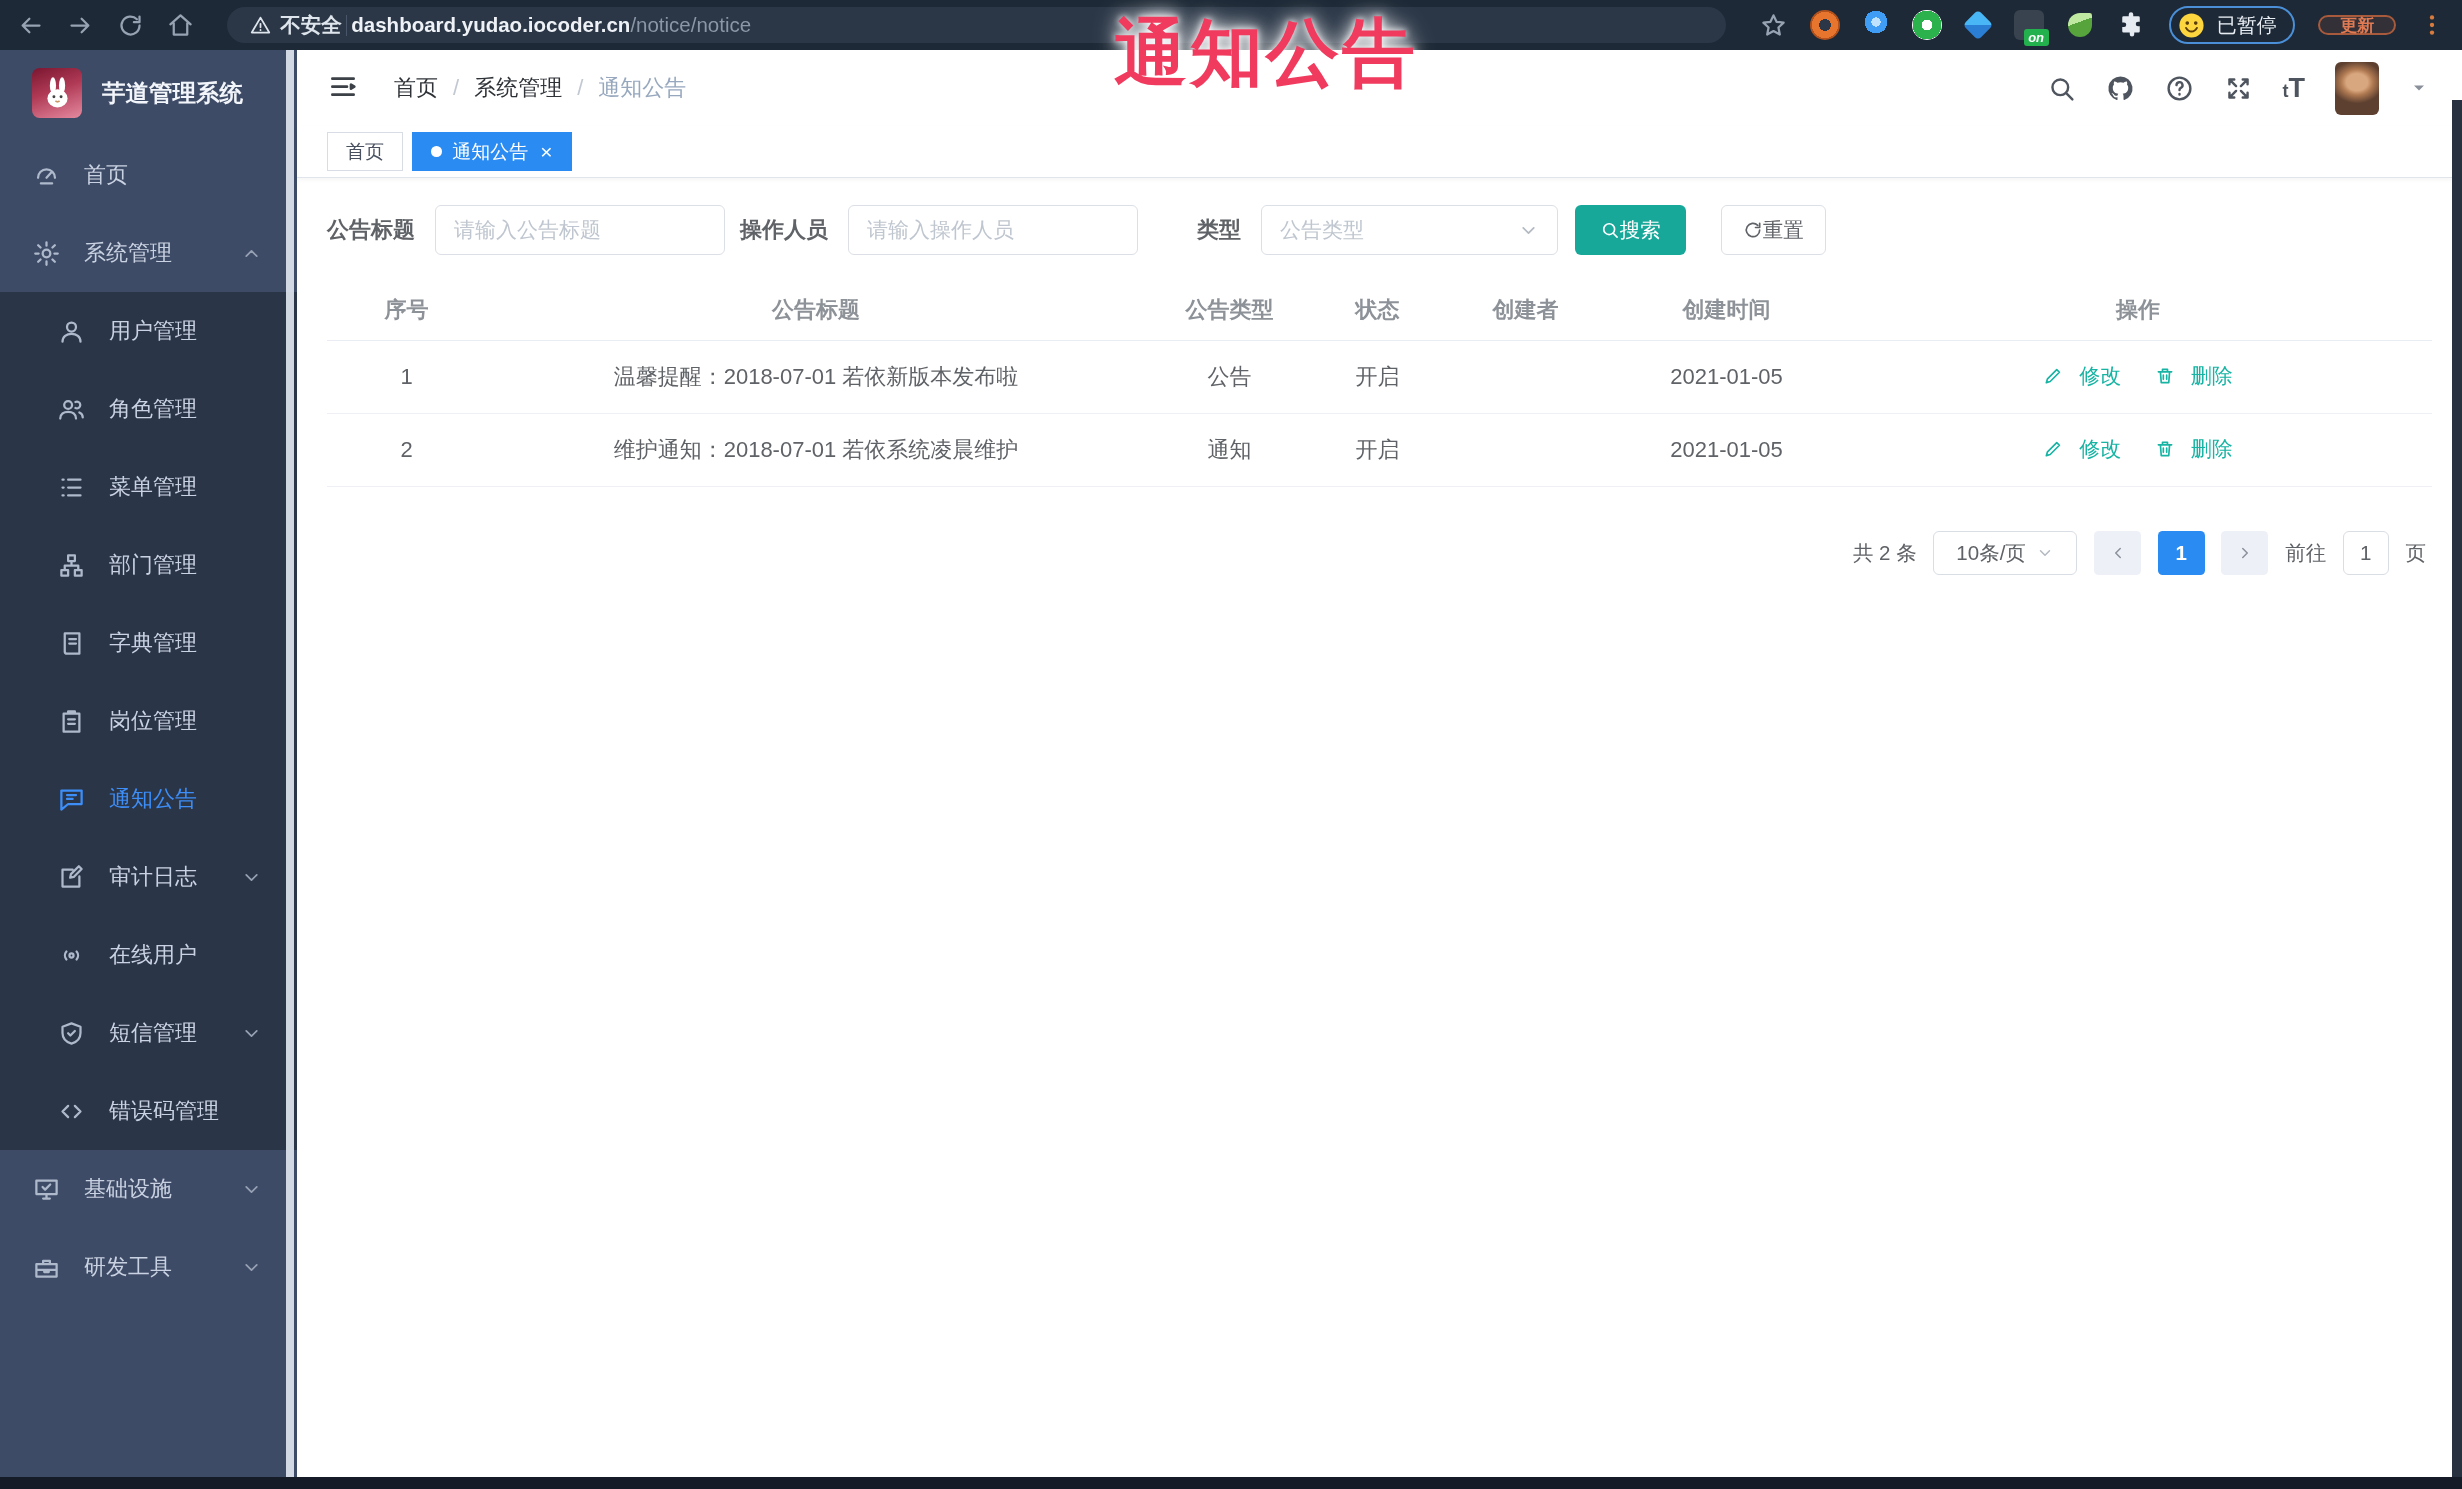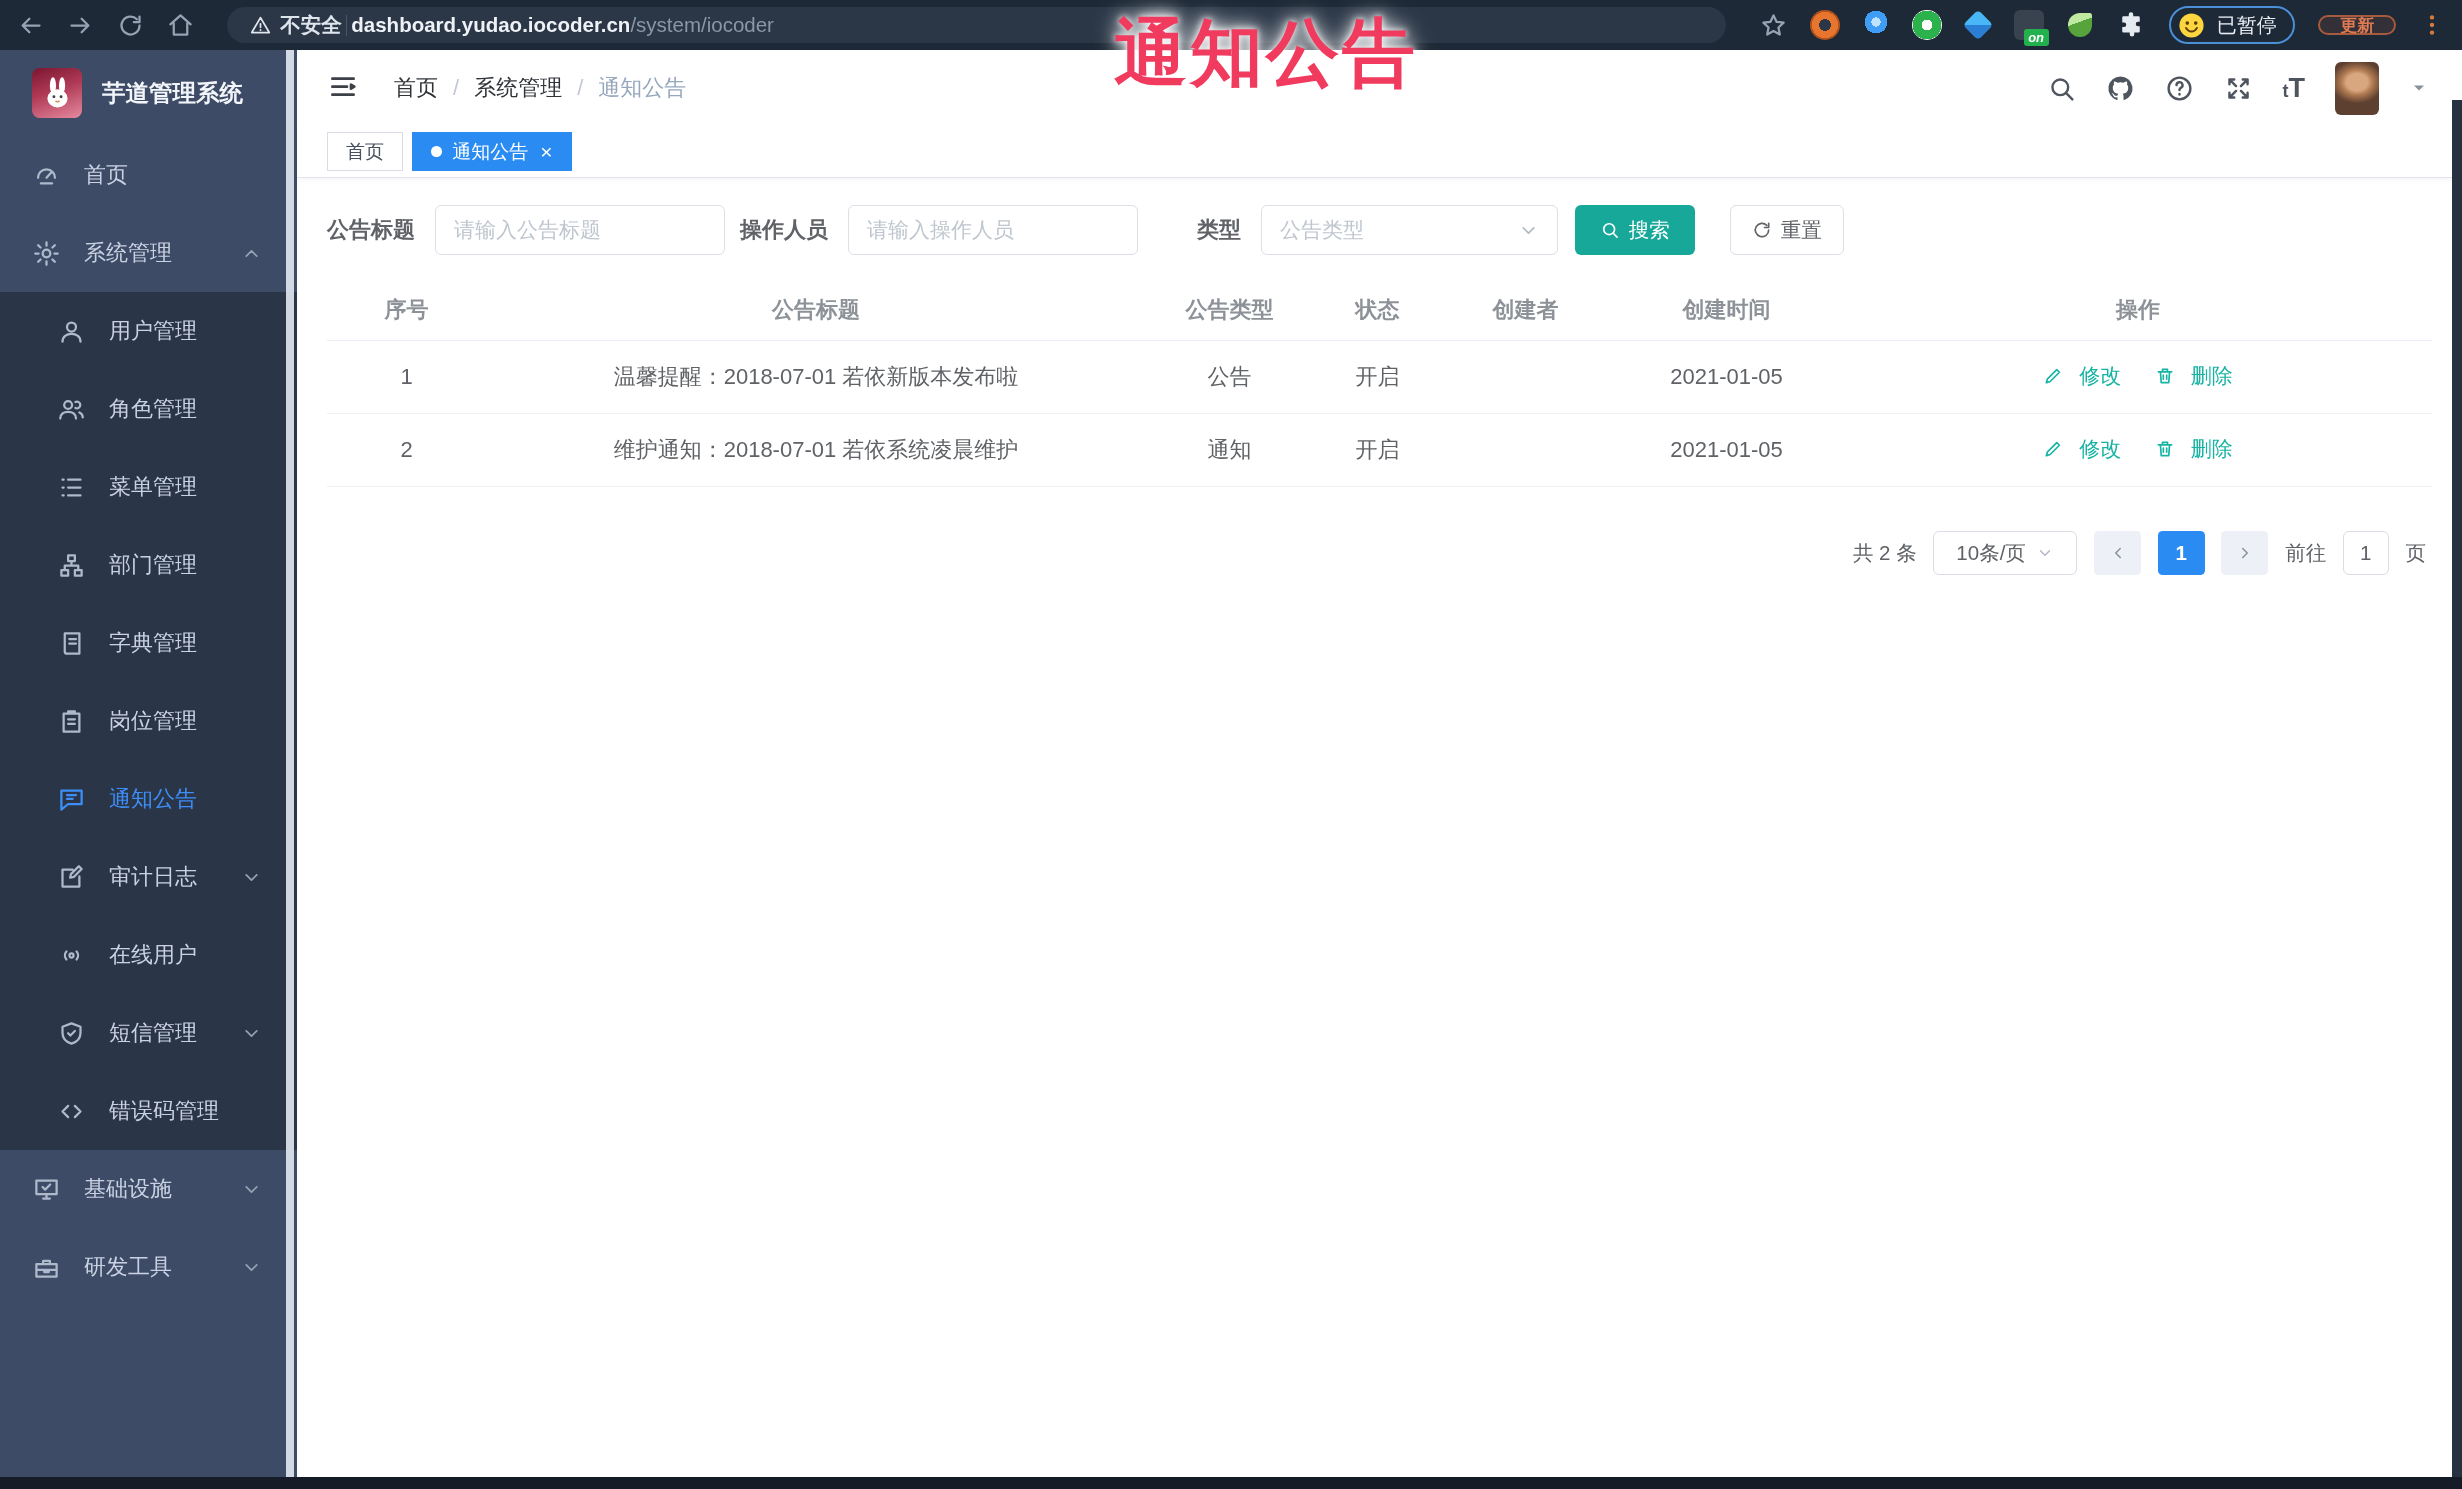--- a/index.html
+++ b/index.html
@@ -76,21 +76,21 @@
 
   
   .content{padding:27px 30px; flex:1;}
   .filter-row{display:flex; align-items:center; margin-bottom:26px;}
   .f-label{font-size:22px; font-weight:bold; color:#5f6266; margin-right:20px; white-space:nowrap;}
   .f-input{width:290px; height:50px; border:1.5px solid #dcdfe6; border-radius:6px; font-size:21px; padding:0 18px; color:#333; outline:none; font-family:inherit;}
   .f-input::placeholder{color:#bfc6cf;}
   .f-select{width:297px; height:50px; border:1.5px solid #dcdfe6; border-radius:6px; display:flex; align-items:center; padding:0 18px; color:#bfc6cf; font-size:21px; cursor:pointer;}
   .f-select .sel-chev{margin-left:auto; color:#b4bac2; width:21px; height:21px;}
   .gap20{width:15px;} .gap78{width:59px;} .gap22{width:16.7px;} .gap46{width:35px;}
-  .btn{display:inline-flex; align-items:center; justify-content:center; gap:9px; height:50px; border-radius:6px; font-size:20.5px; cursor:pointer; border:1.5px solid transparent; white-space:nowrap;}
+  .btn{display:inline-flex; align-items:center; justify-content:center; height:50px; border-radius:6px; font-size:20.5px; cursor:pointer; border:1.5px solid transparent; white-space:nowrap;}
   .btn-search{background:var(--teal); color:#fff; padding:0 24px;}
   .btn-reset{background:#fff; color:#5f6266; border-color:#dcdfe6; padding:0 21px;}
   .btn-add{background:var(--accent-blue); color:#fff; padding:0 26px; height:49px;}
   .btn .bic{width:20px; height:20px;}
 
   .toolbar-row{display:flex; align-items:center; justify-content:space-between; margin-bottom:16.7px;}
   .round-btns{display:flex; gap:20px; margin-right:7.6px;}
   .round-btn{width:44px; height:44px; border-radius:50%; border:1.5px solid #c7ccd4; display:flex; align-items:center; justify-content:center; color:#5f6368; cursor:pointer; background:#fff;}
   .round-btn .ic{width:20px; height:20px;}
 
@@ -128,21 +128,21 @@
       <path d="M3 11l9-8 9 8 M6 10v10h12V10"></path>
     </svg>
   <div class="url-pill" data-name="address-bar">
     <span class="url-sec" data-name="security-status">
       <svg class="ic" width="21" height="21" viewBox="0 0 24 24" data-name="warning-triangle-icon">
           <path d="M12 3L2 20h20L12 3z M12 10v4 M12 17v.4"></path>
         </svg>
       <span data-name="security-label">不安全</span>
     </span>
     <span class="url-sep" data-name="url-separator"></span>
-    <span data-name="url-text"><span class="url-domain" data-name="url-domain">dashboard.yudao.iocoder.cn</span><span class="url-path" data-name="url-path">/system/iocoder</span></span>
+    <span data-name="url-text"><span class="url-domain" data-name="url-domain">dashboard.yudao.iocoder.cn</span><span class="url-path" data-name="url-path">/notice/notice</span></span>
   </div>
   <svg class="ic nav-ic" viewBox="0 0 24 24" data-name="bookmark-star-icon">
       <path d="M12 3l2.7 5.7 6.3.8-4.6 4.3 1.2 6.2-5.6-3.1-5.6 3.1 1.2-6.2L3 9.5l6.3-.8z"></path>
     </svg>
   <div id="ext-icons" style="display:flex; align-items:center; gap:21px;" data-name="browser-extensions">
       <span class="tb-ext" data-name="extension-orange-ring-icon"></span>
       <span class="tb-ext" data-name="extension-blue-drop-icon"></span>
       <span class="tb-ext" data-name="extension-green-circle-icon"></span>
       <span class="tb-ext" data-name="extension-blue-diamond-icon"></span>
       <span class="tb-ext" data-name="extension-dark-icon">

